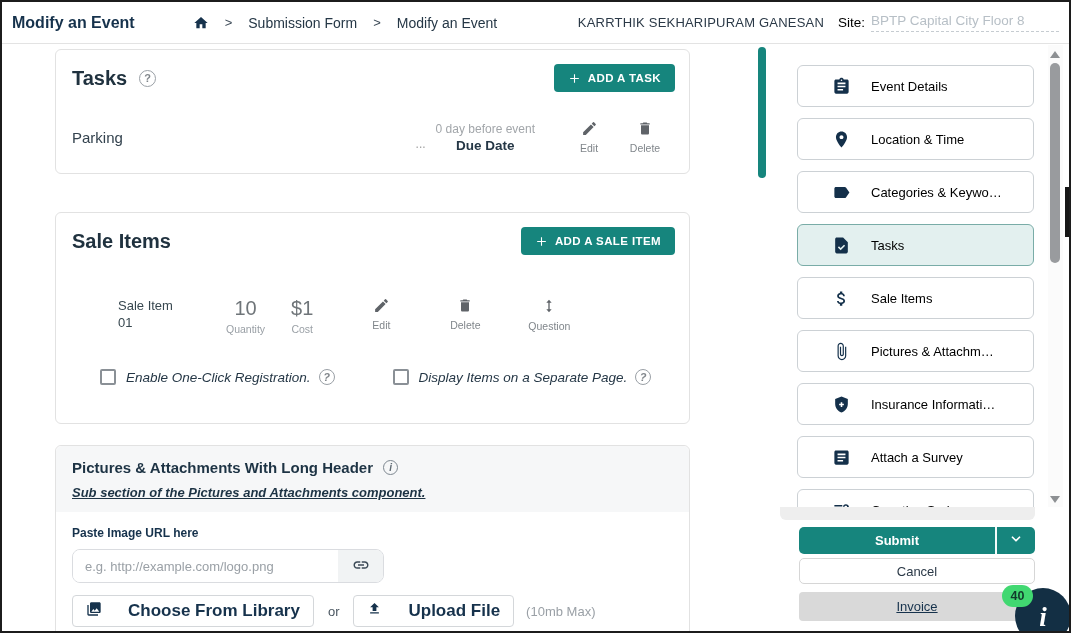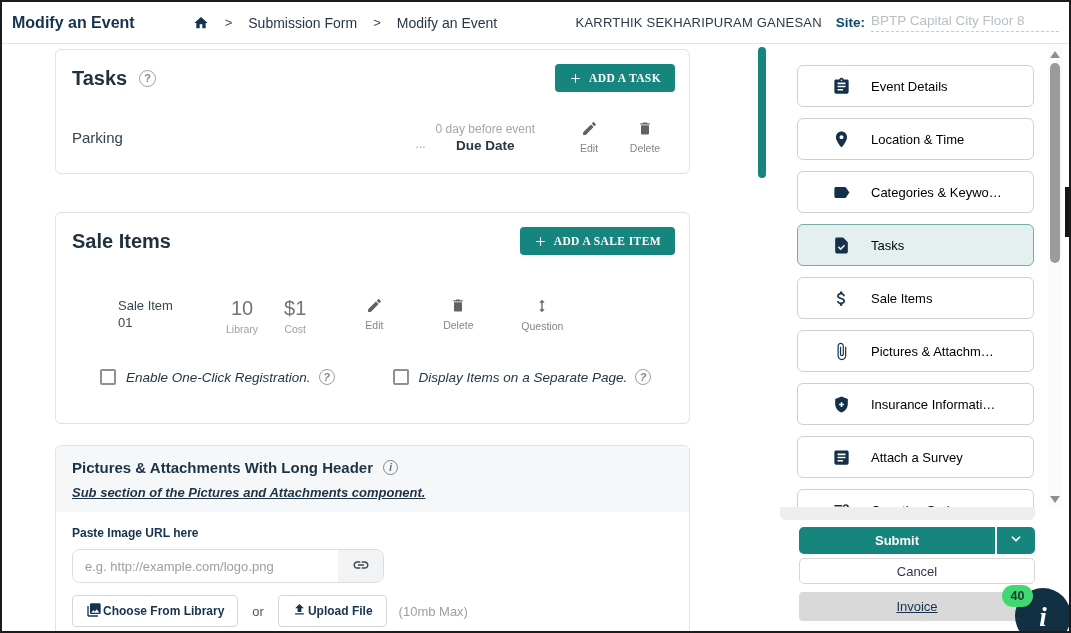--- a/index.html
+++ b/index.html
@@ -15,39 +15,39 @@
     background:#fff; border-bottom:1px solid #e3e3e3;
     display:flex; align-items:center;
   }
   .page-title { margin-left:10px; font-size:16px; font-weight:bold; color:#16324c; }
   .breadcrumb { display:flex; align-items:center; gap:16px; margin-left:58px; font-size:14px; color:#253746; }
   .crumb-sep { color:#3c4a57; font-size:13px; }
   .crumb-link { cursor:pointer; }
   .home-icon svg { display:block; }
   .topbar-right { margin-left:auto; display:flex; align-items:center; }
   .user-name { font-size:13px; color:#2b3947; letter-spacing:.2px; }
-  .site-label { font-size:13.5px; font-weight:bold; color:#0c4a6e; margin-left:14px; }
+  .site-label { font-size:13.5px; font-weight:normal; color:#000000; margin-left:14px; }
   .site-value {
     width:188px; margin-left:6px; margin-right:10px; padding-bottom:3px;
     font-size:13.5px; color:#b7bfc6; border-bottom:1px dashed #c6ccd1;
     white-space:nowrap; overflow:hidden;
   }
   
   .card {
     position:absolute; left:53px; width:635px; background:#fff;
     border:1px solid #e2e2e2; border-radius:6px;
   }
   .card-head { display:flex; align-items:center; padding:14px 14px 0 16px; }
   .card-title { font-size:20px; font-weight:bold; color:#20323f; }
   .spacer { flex:1; }
   .btn-teal {
     background:#16857d; color:#fff; border:none; border-radius:4px;
     height:28px; padding:0 14px; font-size:11.5px; font-weight:bold;
     letter-spacing:.4px; display:inline-flex; align-items:center; gap:7px;
-    cursor:pointer; font-family:Liberation Serif, serif;
+    cursor:pointer; font-family:Liberation Sans, sans-serif;
   }
   .btn-teal svg { display:block; }
   .help-circle {
     width:17px; height:17px; border:1.5px solid #9aa0a6; border-radius:50%;
     color:#80868b; font-size:11px; font-weight:bold; display:inline-flex;
     align-items:center; justify-content:center; margin-left:12px; cursor:pointer;
   }
   .info-circle {
     width:15px; height:15px; border:1.4px solid #7d8790; border-radius:50%;
     color:#5f6a73; font-size:10px; font-weight:bold; font-style:italic;
@@ -93,22 +93,22 @@
     color:#3c4043; font-family:inherit; background:#fff;
   }
   .url-input::placeholder { color:#9aa0a6; }
   .url-link-btn {
     width:45px; background:#f1f3f4; display:flex; align-items:center;
     justify-content:center; cursor:pointer; border:none;
   }
   .file-row { display:flex; align-items:center; margin-top:12px; }
   .btn-outline {
     height:32px; background:#fff; border:1px solid #d4d7da; border-radius:4px;
-    display:inline-flex; align-items:center; gap:1px; padding:0 13px;
-    font-size:12px; font-weight:bold; color:#16324c; cursor:pointer; font-family:inherit;
+    display:inline-flex; align-items:center; gap:26px; padding:0 13px;
+    font-size:17px; font-weight:bold; color:#16324c; cursor:pointer; font-family:inherit;
   }
   .or-text { font-size:13px; color:#4a5660; margin:0 14px; }
   .max-text { font-size:13px; color:#9aa0a6; margin-left:12px; }
   
   .side-scroll-thumb {
     position:absolute; left:756px; top:45px; width:8px; height:131px;
     background:#16857d; border-radius:4px; cursor:pointer;
   }
   .sidebar-list {
     position:absolute; left:795px; top:63px; width:237px; height:442px;
@@ -256,21 +256,21 @@
         <span>ADD A SALE ITEM</span>
       </button>
     </div>
     <div class="sale-row">
       <div class="sale-name">
         <div>Sale Item</div>
         <div>01</div>
       </div>
       <div class="metric">
         <span class="metric-value">10</span>
-        <span class="metric-label">Library</span>
+        <span class="metric-label">Quantity</span>
       </div>
       <div class="metric">
         <span class="metric-value">$1</span>
         <span class="metric-label">Cost</span>
       </div>
       <div class="sale-icons">
         <div class="icon-col">
           <span>
               <svg width="17" height="17" viewBox="0 0 24 24" fill="#5f6368">
                 <path d="M3 17.25V21h3.75L17.81 9.94l-3.75-3.75L3 17.25zM20.71 7.04c.39-.39.39-1.02 0-1.41l-2.34-2.34a.9959.9959 0 0 0-1.41 0l-1.83 1.83 3.75 3.75 1.83-1.83z"></path>

